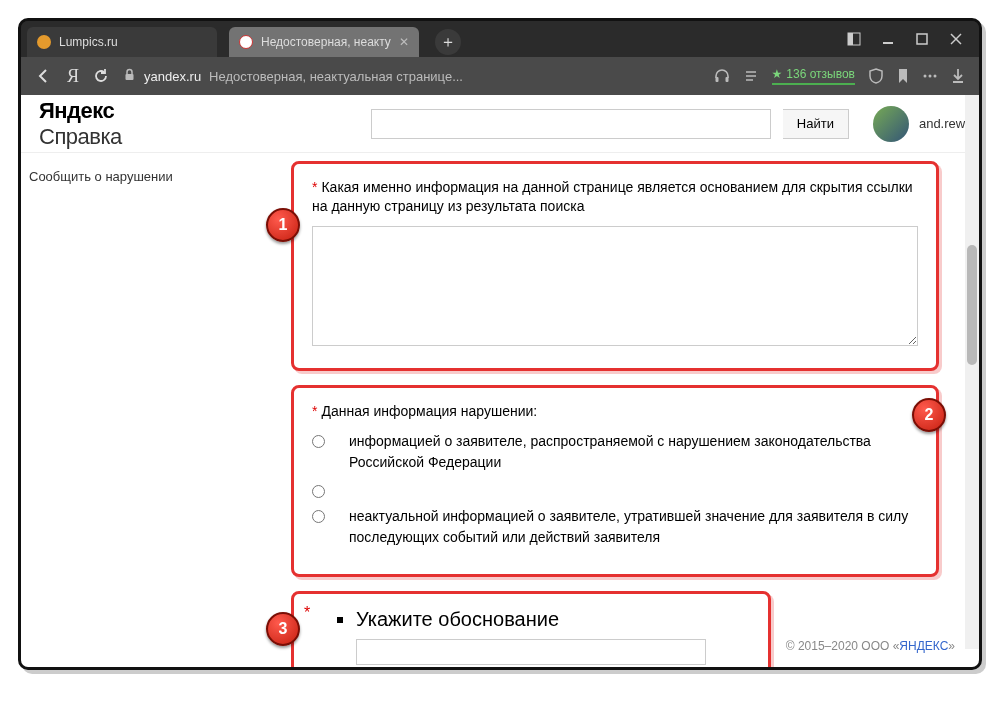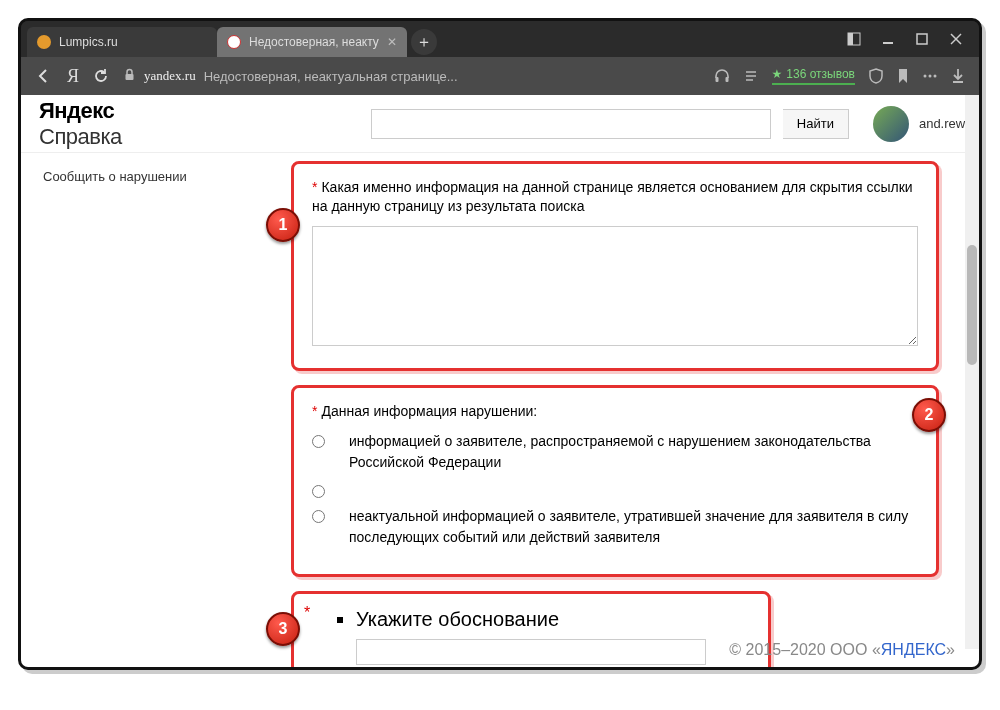--- a/index.html
+++ b/index.html
@@ -29,21 +29,21 @@
     display: flex;
     flex-direction: column;
     width: 100%;
   }
   .tabstrip {
     height: 36px;
     background: #2b2b2b;
     display: flex;
     align-items: flex-end;
     padding-left: 6px;
-    gap: 0;
+    gap: 12px;
   }
   .tab {
     height: 30px;
     min-width: 190px;
     background: #3a3a3a;
     color: #ddd;
     font-size: 12px;
     display: flex;
     align-items: center;
     gap: 8px;
@@ -76,21 +76,21 @@
     padding: 0 14px;
     color: #ddd;
     font-size: 13px;
   }
   .tb-icon { cursor: pointer; display:flex; align-items:center; }
   .addressbar {
     flex: 0 0 auto;
     display: flex; align-items: center; gap: 8px;
     color: #ccc;
   }
-  .addressbar .domain { color: #eee; font-family: Liberation Serif, serif; }
+  .addressbar .domain { color: #eee; }
   .addressbar .title { color: #bbb; }
   .reviews {
     display:flex; align-items:center; gap:4px; color:#7bd67b; font-size:12px;
     border-bottom:2px solid #4caf50; padding-bottom:2px;
   }
   .tb-right { margin-left: auto; display:flex; gap:14px; align-items:center; }
 
   
   .page {
     flex: 1;
@@ -132,21 +132,21 @@
     height:30px; padding:0 14px; border:1px solid #ccc; border-left:none;
     background:#f6f6f6; cursor:pointer; font-size:13px;
   }
   .yx-user { margin-left:auto; display:flex; align-items:center; gap:10px; font-size:13px; color:#333; cursor:pointer; }
   .yx-avatar { width:36px; height:36px; border-radius:50%; background:linear-gradient(135deg,#7a5,#357); }
 
   .page-body {
     flex:1; display:flex; overflow:hidden; position:relative;
   }
   .sidebar {
-    width: 270px; padding: 16px 22px; font-size: 13px; color:#333;
+    width: 270px; padding: 16px 8px; font-size: 13px; color:#333;
   }
   .sidebar-item { cursor:pointer; }
   .form-area {
     flex:1; padding: 8px 40px 0 0; position:relative;
   }
 
   
   .anno {
     position: relative;
     border: 3px solid #e53130;
@@ -179,21 +179,21 @@
     line-height:1.5; margin:8px 0;
   }
   .radio-row input { margin-top:4px; }
   .anno3 { width: 480px; }
   .bullet { list-style: square; margin-left: 44px; font-size:20px; }
   .anno3 input[type=text] {
     width: 350px; height:26px; border:1px solid #ccc; margin:8px 0 0 44px; padding:0 6px;
   }
 
   .footer {
-    position:absolute; right:24px; bottom:8px; font-size:16px; color:#888;text-align:right;
+    position:absolute; right:24px; bottom:14px; font-size:12px; color:#888;text-align:right;
   }
   .footer a { color:#36c; text-decoration:none; }
 </style>
 </head>
 <body>
 
 <div class="screenshot-frame">
 <div class="browser">
 
   <div class="tabstrip">

